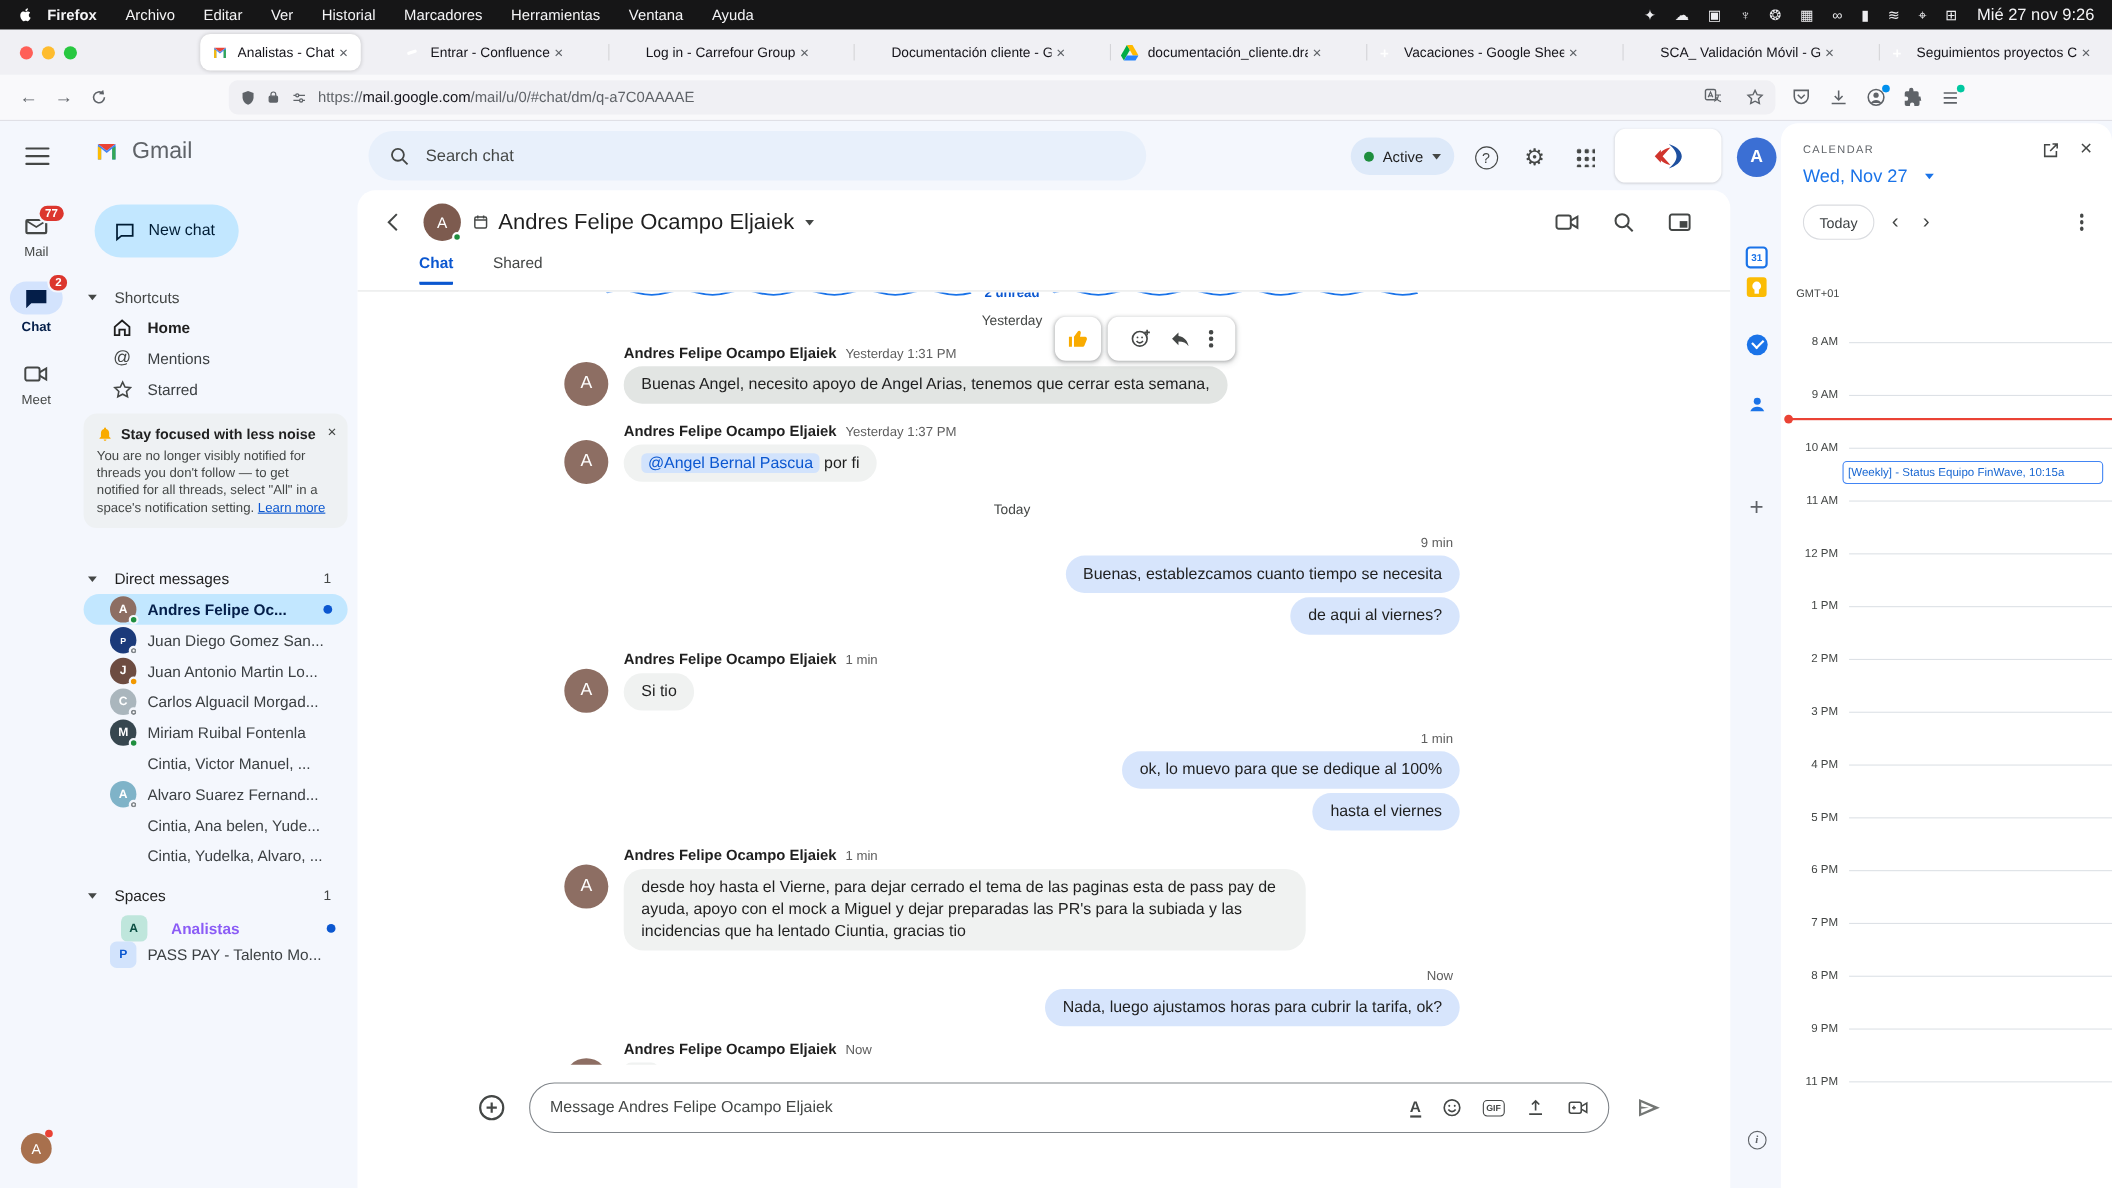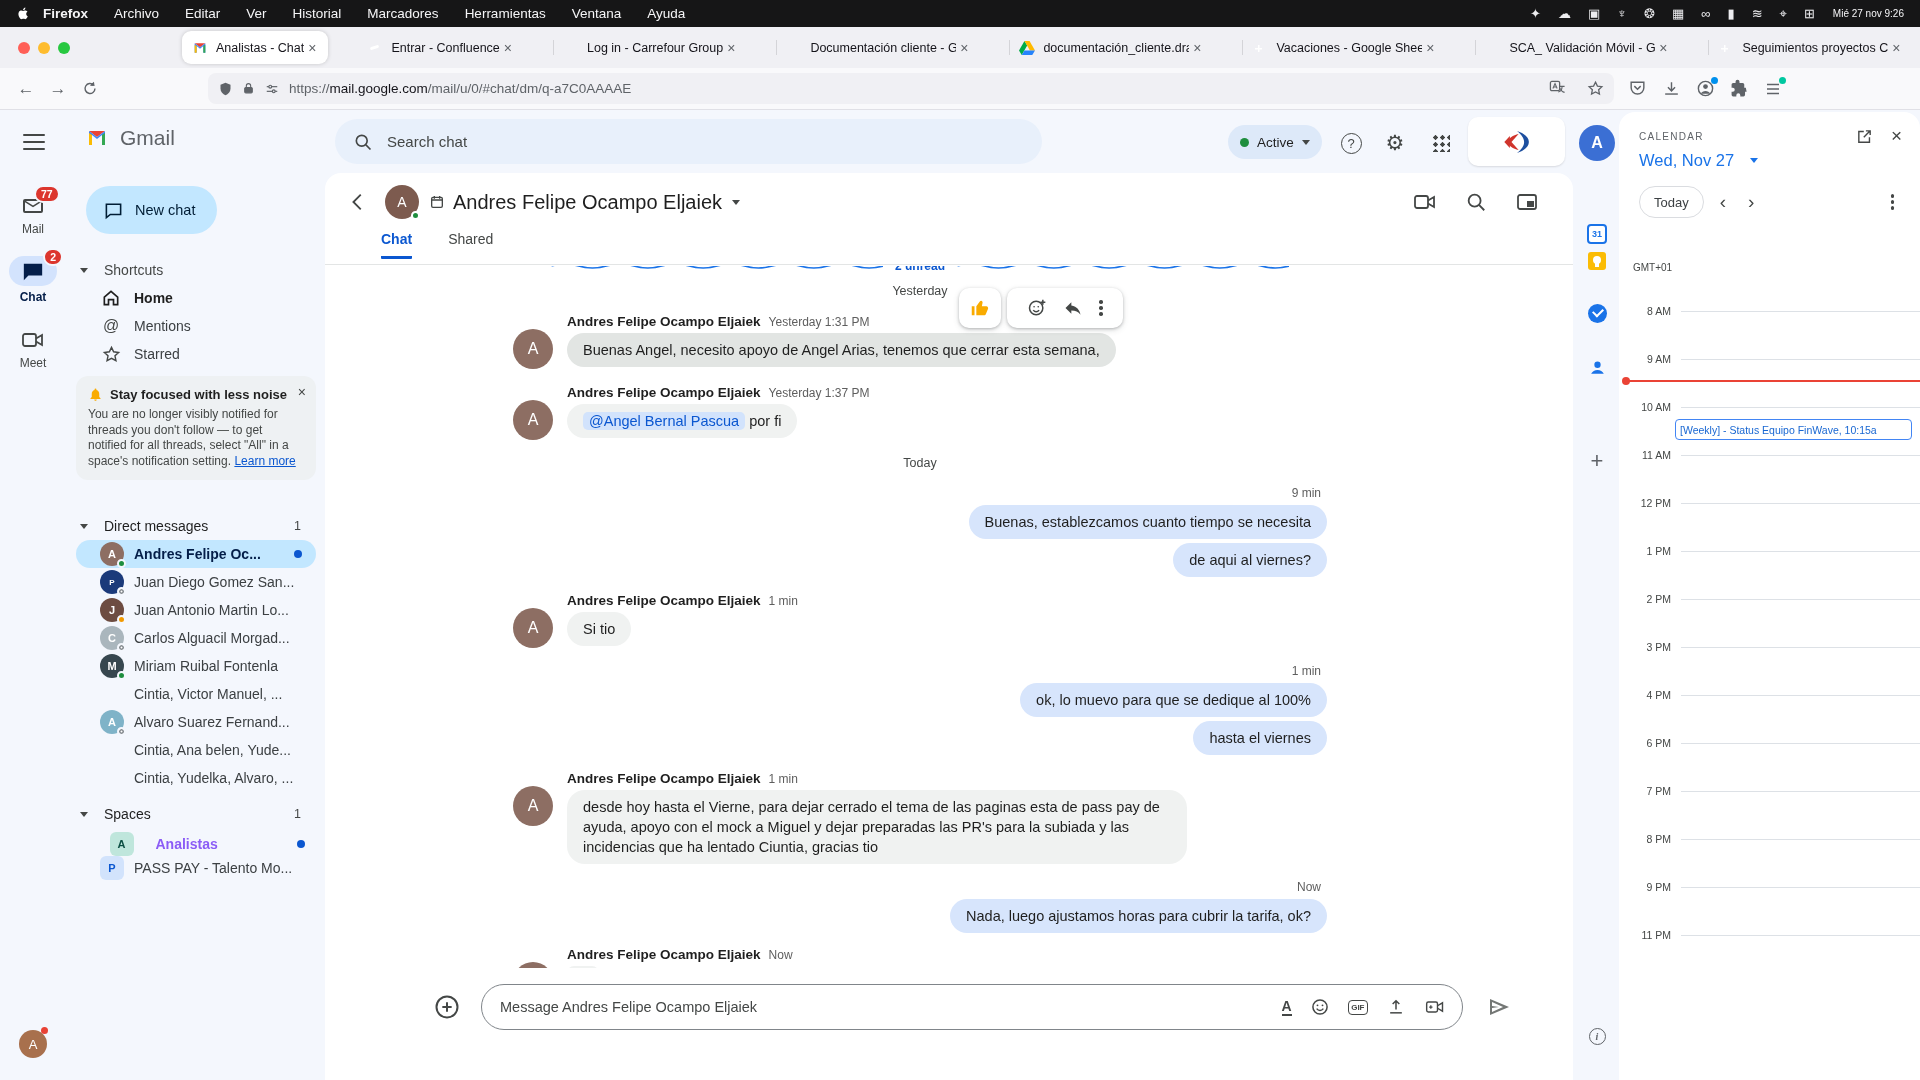--- a/index.html
+++ b/index.html
@@ -7,21 +7,21 @@
   body { font-family:"Liberation Sans", sans-serif; background:#f4f7fd; position:relative; }
   svg { display:block; }
 
   
   .menubar { position:absolute; left:0; top:0; width:1920px; height:27px; background:#161617; color:#f5f5f7;
              display:flex; align-items:center; padding:0 16px; font-size:13.5px; }
   .menubar .mi { margin-right:26px; }
   .menubar .mi.bold { font-weight:700; }
   .menubar .spacer { flex:1; }
   .menubar .sysicons { display:flex; align-items:center; gap:17px; font-size:13px; color:#ededf0; }
-  .menubar .clock { margin-left:18px; font-size:10px; }
+  .menubar .clock { margin-left:18px; font-size:15px; }
   .applelogo { width:15px; height:17px; margin-right:12px; }
 
   
   .tabbar { position:absolute; left:0; top:27px; width:1920px; height:41px; background:#f0f0f4;
             display:flex; align-items:center;gap:29px; }
   .traffic { display:flex; gap:8px; padding:0 14px 0 18px; }
   .tl { width:12px; height:12px; border-radius:50%; }
   .tl.r{background:#ff5f57}.tl.y{background:#febc2e}.tl.g{background:#28c840}
   .sbtoggle { width:24px; height:24px; color:#5b5b66; margin:0 14px 0 26px; }
   .tab { height:33px; display:flex; align-items:center; padding:0 8px 0 10px; width:204px; font-size:12.5px;
@@ -828,20 +828,23 @@
     <div class="calrowh">
         <span class="hl">2 PM</span>
       </div>
     <div class="calrowh">
         <span class="hl">3 PM</span>
       </div>
     <div class="calrowh">
         <span class="hl">4 PM</span>
       </div>
     <div class="calrowh">
+        <span class="hl">5 PM</span>
+      </div>
+    <div class="calrowh">
         <span class="hl">6 PM</span>
       </div>
     <div class="calrowh">
         <span class="hl">7 PM</span>
       </div>
     <div class="calrowh">
         <span class="hl">8 PM</span>
       </div>
     <div class="calrowh">
         <span class="hl">9 PM</span>

